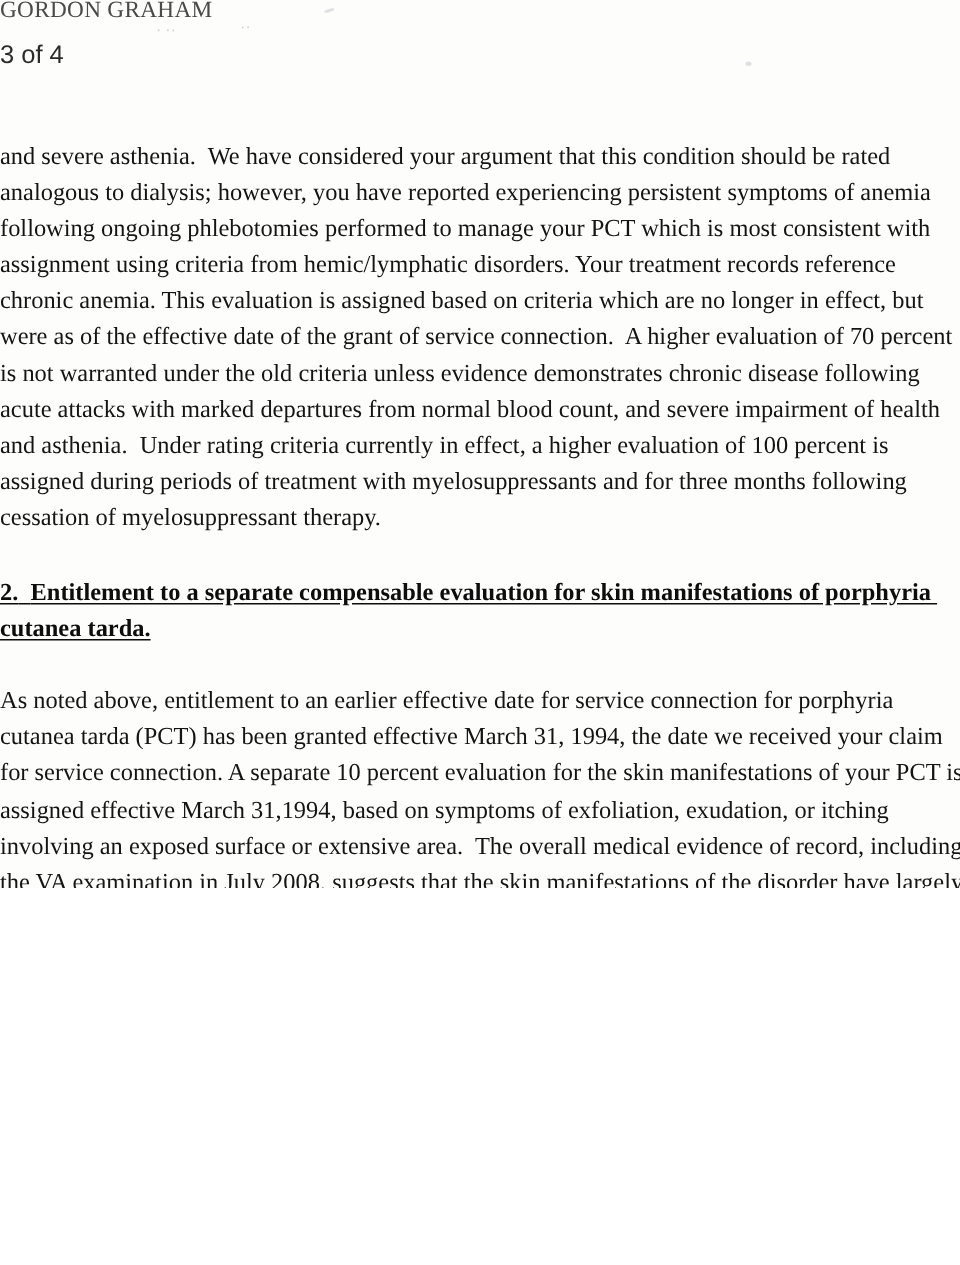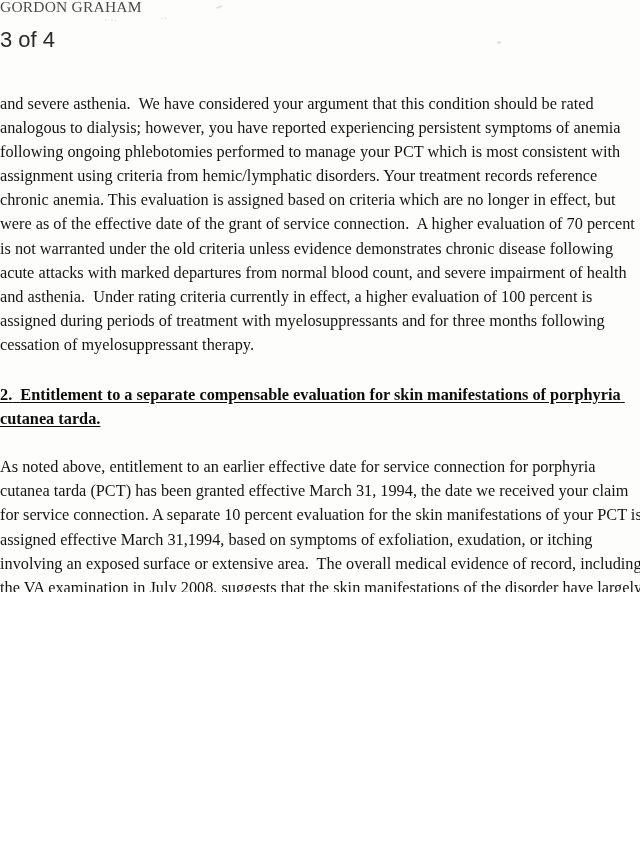--- a/index.html
+++ b/index.html
@@ -34,21 +34,21 @@
     letter-spacing: 0.2px;
     color: #4a4a4a;
     white-space: nowrap;
   }
 
   .hdr-page {
     position: absolute;
     left: 0px;
     top: 27px;
     font-family: "Liberation Sans", sans-serif;
-    font-size: 22px;
+    font-size: 17px;
     color: #2b2b2b;
     white-space: nowrap;
   }
 
   
   .speck {
     position: absolute;
     background: #c9c9cf;
     border-radius: 50%;
     opacity: 0.55;

